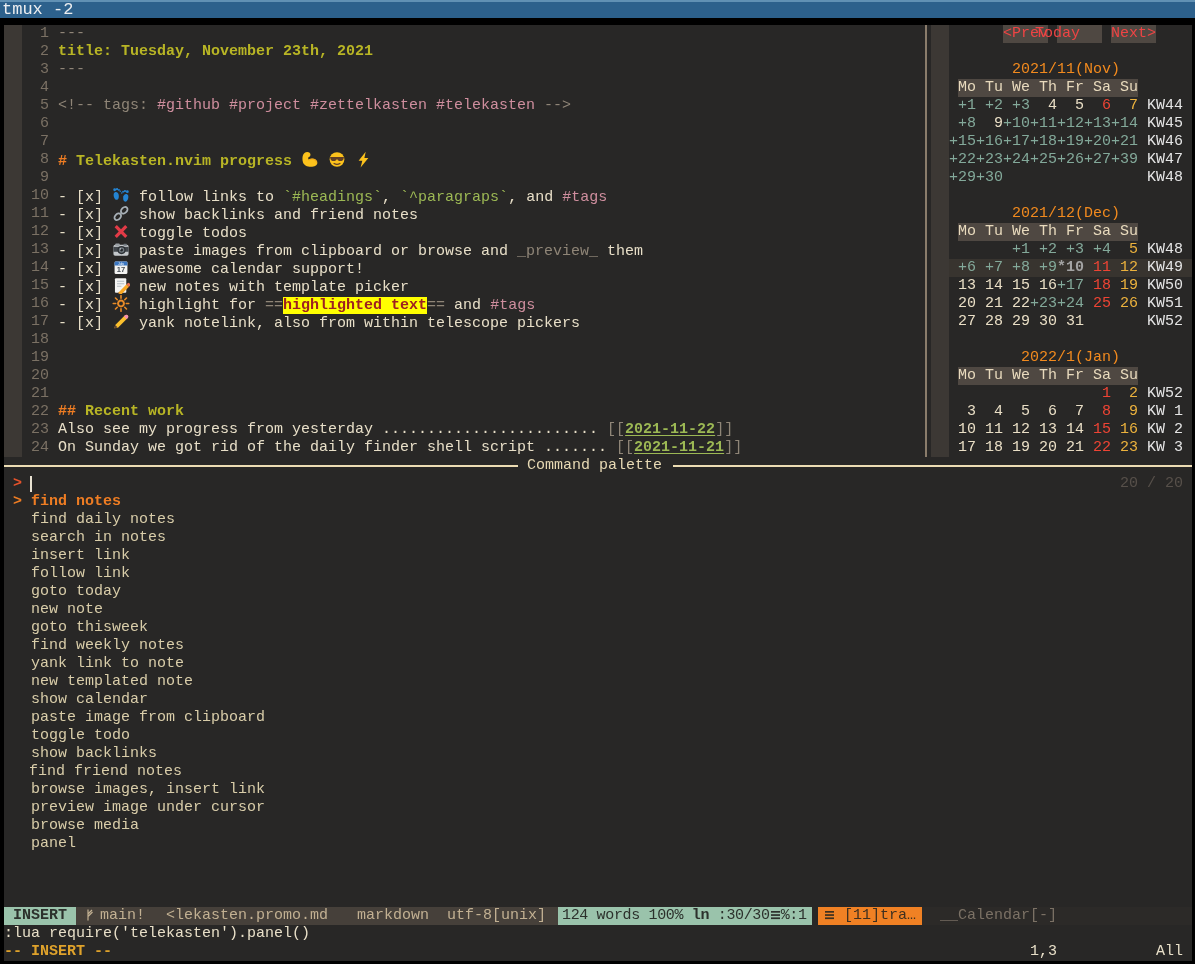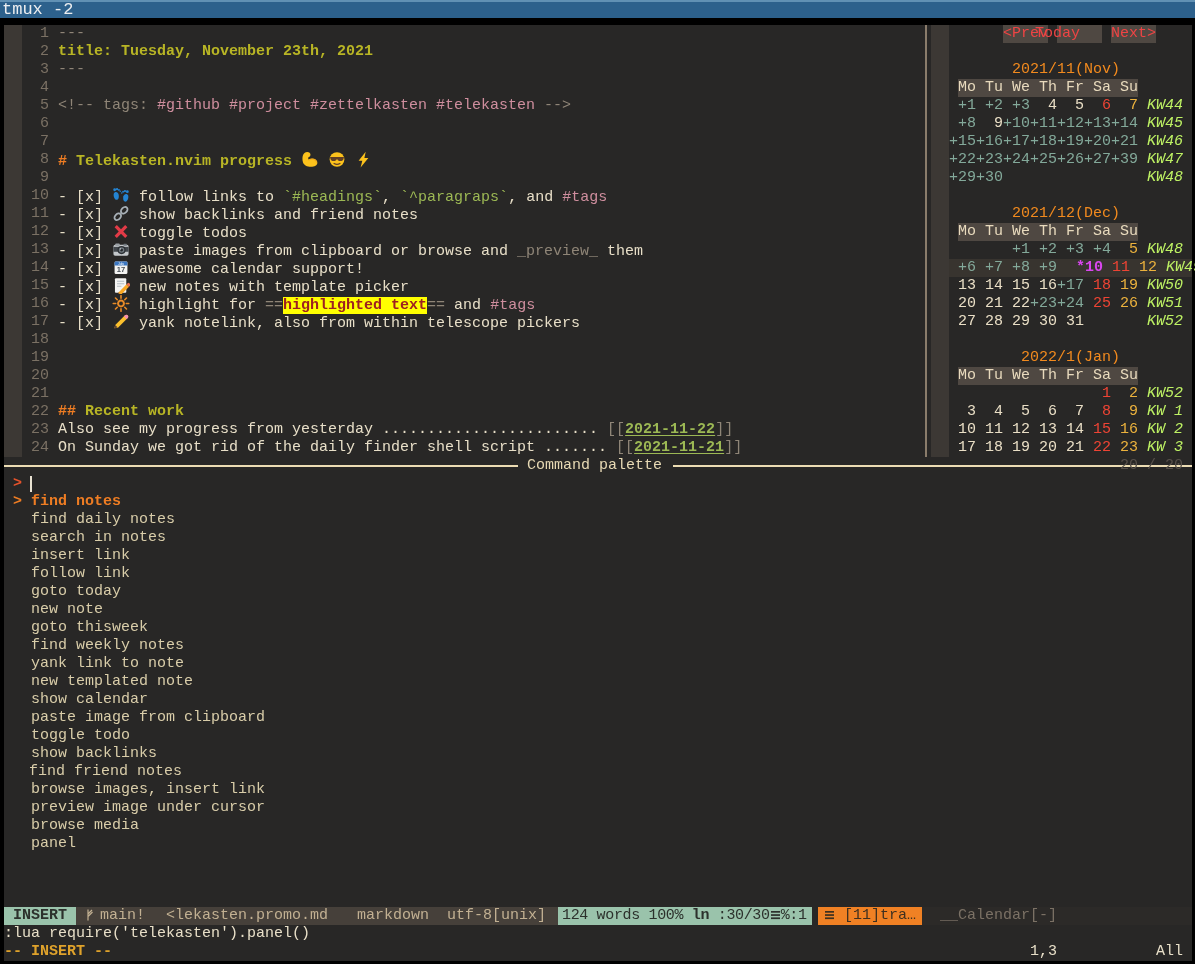--- a/index.html
+++ b/index.html
@@ -18,23 +18,23 @@
 .b { font-weight:bold; }
 .u { text-decoration:underline; text-underline-offset:2px; }
 .gy { color:#8f8577; }
 .yl { color:#b8b525; }
 .or { color:#ef7d23; }
 .pk { color:#cf8e9e; }
 .gr { color:#9cb854; }
 .rd { color:#ee4434; }
 .gd { color:#ecb23d; }
 .tl { color:#83a99a; }
-.kw { color:#bef264;font-style:italic; }
+.kw { color:#e5e5e5; }
 .wh { color:#eadfc6; }
-.yg { color:#d946ef;margin-left:19px; }
+.yg { color:#a3a3a3; }
 .lnr { color:#7b7164; }
 .cor { color:#f28a1e; }
 .btn { color:#ef4444; }
 .hdr { color:#e8dabd; }
 .ttl { color:#e7d9b4; }
 .pr { color:#e6532b; }
 .cnt { color:#57504a; }
 .item { color:#d9cda9; }
 .hl { color:#9e2021; background:#ffff00; }
 .tdk { color:#2c312c; }
@@ -175,21 +175,21 @@
 <div class="t" style="left:945px;top:288px;"><span class="wh"> 27</span><span class="wh"> 28</span><span class="wh"> 29</span><span class="wh"> 30</span><span class="wh"> 31</span>      <span class="kw"> KW52</span></div>
 <div class="t" style="left:945px;top:360px;">               <span class="rd">  1</span><span class="gd">  2</span><span class="kw"> KW52</span></div>
 <div class="t" style="left:945px;top:378px;"><span class="wh">  3</span><span class="wh">  4</span><span class="wh">  5</span><span class="wh">  6</span><span class="wh">  7</span><span class="rd">  8</span><span class="gd">  9</span><span class="kw"> KW 1</span></div>
 <div class="t" style="left:945px;top:396px;"><span class="wh"> 10</span><span class="wh"> 11</span><span class="wh"> 12</span><span class="wh"> 13</span><span class="wh"> 14</span><span class="rd"> 15</span><span class="gd"> 16</span><span class="kw"> KW 2</span></div>
 <div class="t" style="left:945px;top:414px;"><span class="wh"> 17</span><span class="wh"> 18</span><span class="wh"> 19</span><span class="wh"> 20</span><span class="wh"> 21</span><span class="rd"> 22</span><span class="gd"> 23</span><span class="kw"> KW 3</span></div>
 <div style="position:absolute;left:0px;top:440px;width:514px;height:2px;background:var(--line);"></div>
 <div style="position:absolute;left:669px;top:440px;width:519px;height:2px;background:var(--line);"></div>
 <div class="t" style="left:523px;top:432px;"><span class="ttl">Command palette</span></div>
 <div class="t" style="left:9px;top:450px;"><span class="pr b">&gt;</span></div>
 <div style="position:absolute;left:26px;top:451px;width:2px;height:16px;background:var(--cursor);"></div>
-<div class="t" style="left:1116px;top:432px;text-align:center;"><span class="cnt">20 / 20</span></div>
+<div class="t" style="left:1116px;top:450px;text-align:center;"><span class="cnt">20 / 20</span></div>
 <div class="t" style="left:9px;top:468px;"><span class="or b">&gt;</span></div>
 <div class="t" style="left:27px;top:468px;"><span class="or b">find notes</span></div>
 <div class="t" style="left:27px;top:486px;"><span class="item">find daily notes</span></div>
 <div class="t" style="left:27px;top:504px;"><span class="item">search in notes</span></div>
 <div class="t" style="left:27px;top:522px;"><span class="item">insert link</span></div>
 <div class="t" style="left:27px;top:540px;"><span class="item">follow link</span></div>
 <div class="t" style="left:27px;top:558px;"><span class="item">goto today</span></div>
 <div class="t" style="left:27px;top:576px;"><span class="item">new note</span></div>
 <div class="t" style="left:27px;top:594px;"><span class="item">goto thisweek</span></div>
 <div class="t" style="left:27px;top:612px;"><span class="item">find weekly notes</span></div>

